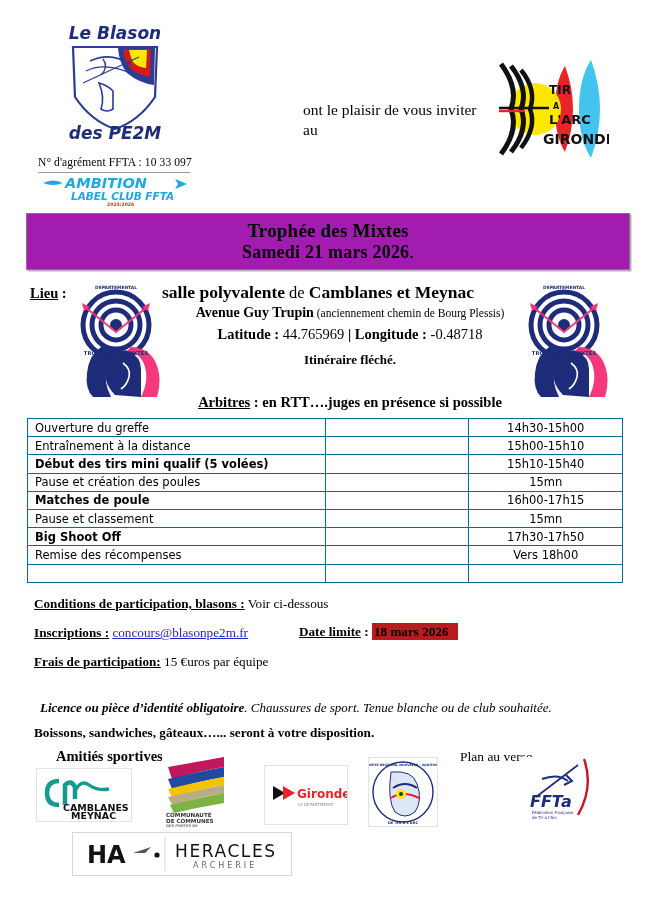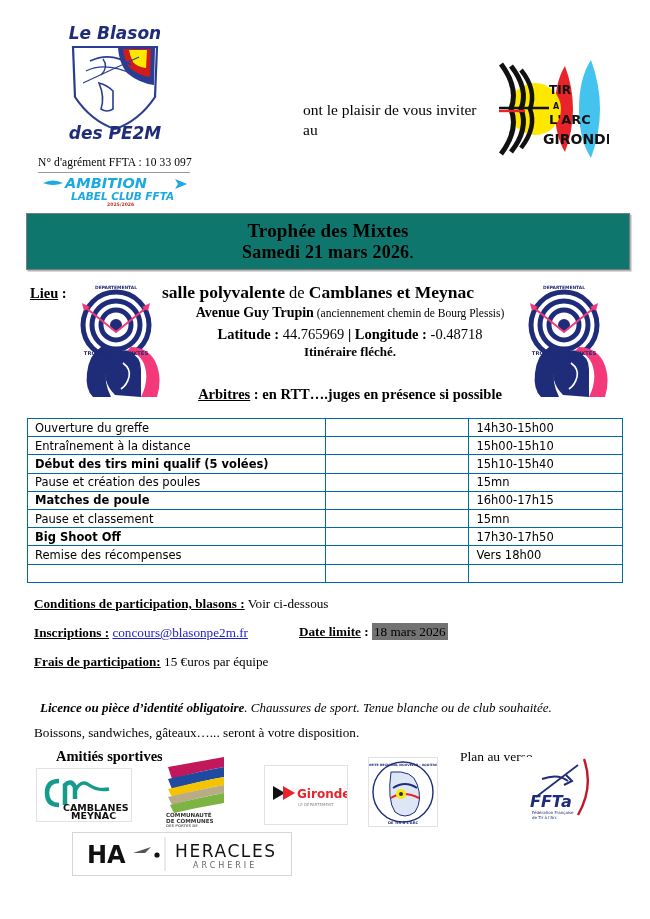--- a/index.html
+++ b/index.html
@@ -60,21 +60,21 @@
     position: absolute;
     left: 41px; top: 174px;
     width: 150px; height: 33px;
   }
 
   
   .title-box {
     position: absolute;
     left: 26px; top: 213px;
     width: 602px; height: 55px;
-    background: #0f766e;
+    background: #a21caf;
     border: 1px solid #7d7d7d;
     box-shadow: 1.5px 1.5px 0 #b4b4b4;
     display: flex;
     flex-direction: column;
     align-items: center;
     justify-content: center;
   }
   .title-line1 {
     font-size: 19px;
     font-weight: bold;
@@ -130,21 +130,21 @@
   .venue-l2 .small { font-size: 11.5px; font-weight: normal; }
   .venue-l3 {
     font-size: 14.5px;
     font-weight: bold;
     line-height: 1.4;
   }
   .venue-l3 .val { font-weight: normal; }
   .venue-itin {
     font-size: 13px;
     font-weight: bold;
-    margin-top: 0;
+    margin-top: 8px;
     line-height: 1.3;
   }
   .venue-arb {
     font-size: 14.5px;
     font-weight: bold;
     margin-top: 24px;
     line-height: 1.3;
   }
 
   
@@ -158,21 +158,21 @@
   }
   .sched td {
     border: 1px solid #0369a1;
     height: 17.2px;
     padding: 0 7px;
     line-height: 1.05;
     vertical-align: middle;
   }
   .sched td.c-name { width: 305px; text-align: left; }
   .sched td.c-mid  { width: 142px; }
-  .sched td.c-time { width: 149px; text-align: left; }
+  .sched td.c-time { width: 149px; text-align: center; }
   .sched tr.bold td.c-name { font-weight: bold; }
 
   
   .info {
     position: absolute;
     left: 34px;
     font-size: 13.2px;
     line-height: 1.3;
     white-space: nowrap;
   }
@@ -180,28 +180,29 @@
   .info u { text-decoration: underline; }
   .p-cond  { top: 595px; }
   .p-insc  { top: 624px; }
   .p-datelim {
     position: absolute;
     left: 299px; top: 624px;
     font-size: 13.2px;
     white-space: nowrap;
   }
   .hl {
-    background: #737373;
-    padding: 1px 2px 1px 2px;
+    background: #b91c1c;
+    padding: 1px 9px 1px 2px;
+    font-weight: bold;
   }
   .p-frais { top: 653px; }
   .p-regl  { top: 676px; font-size: 13px; }
   .p-lic   { top: 700px; font-size: 13px; font-style: italic; left: 40px; }
   .p-lic .strong { font-weight: bold; }
-  .p-bois  { top: 724px; font-size: 13.2px; }
+  .p-bois  { top: 724px; font-size: 13.2px; font-weight: bold; }
   .link {
     color: #2222cc;
     text-decoration: underline;
   }
 
   
   .amities {
     position: absolute;
     left: 56px; top: 748px;
     font-size: 14.5px;

